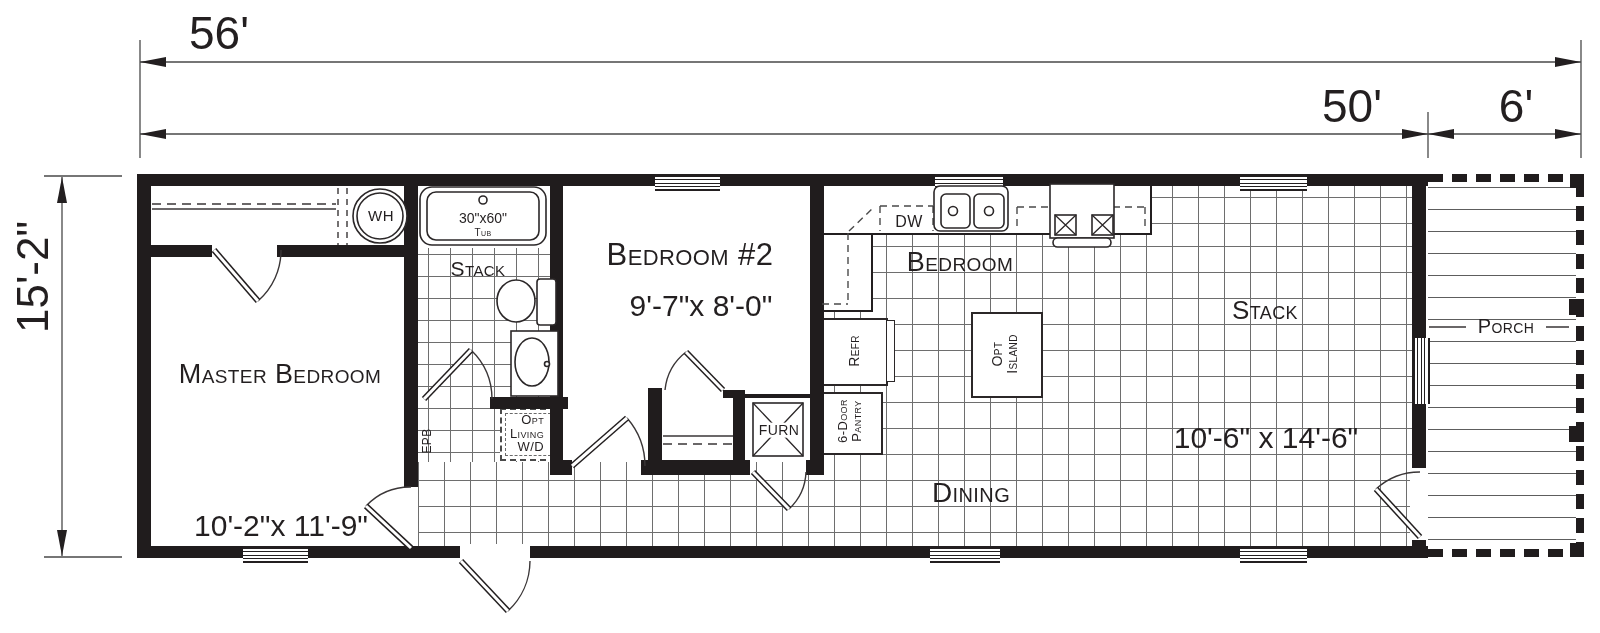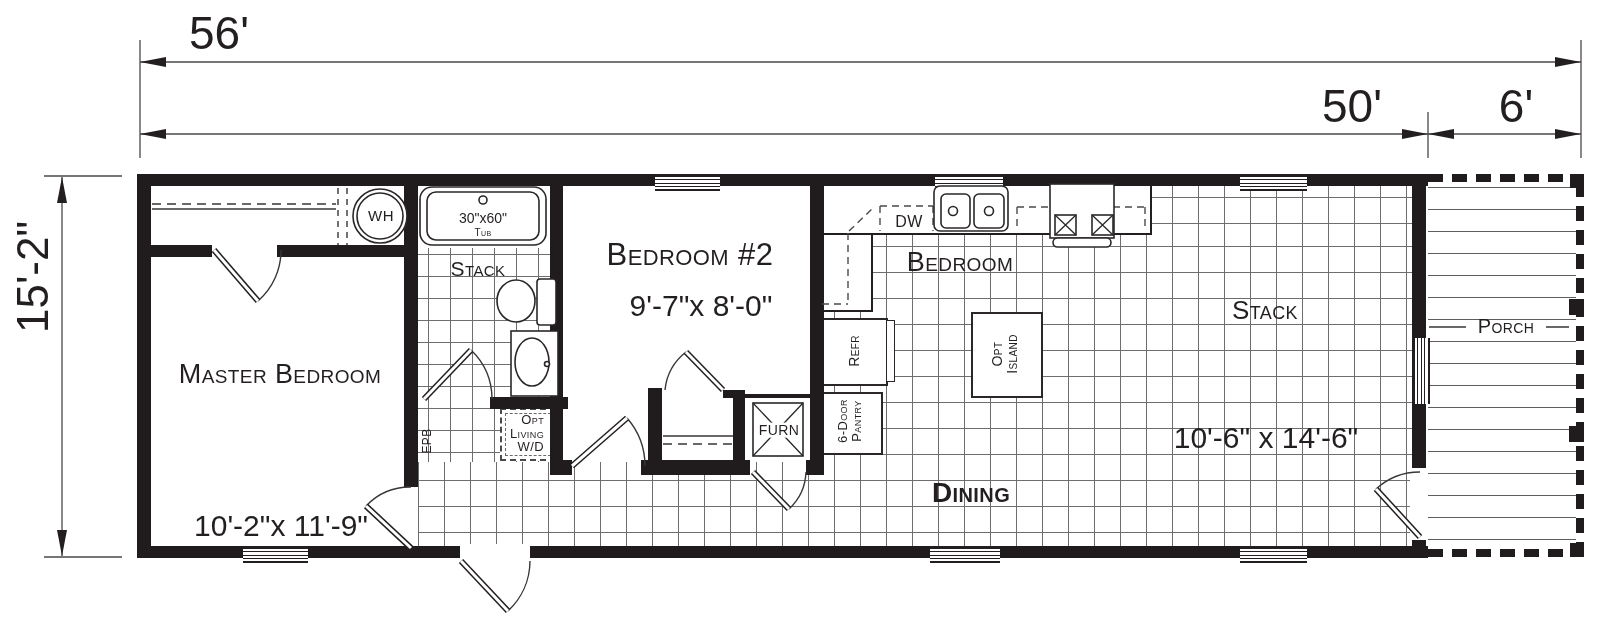--- a/index.html
+++ b/index.html
@@ -199,21 +199,21 @@
   <div class="rotnum" style="left:33px;top:277px;font-size:44px;">15'-2"</div>
 
   <div class="lbl" style="left:280px;top:374px;font-size:27px;">Master Bedroom</div>
   <div class="num" style="left:281px;top:526px;font-size:30px;">10'-2"x 11'-9"</div>
 
   <div class="lbl" style="left:690px;top:255px;font-size:31px;">Bedroom #2</div>
   <div class="num" style="left:701px;top:306px;font-size:30px;">9'-7"x 8'-0"</div>
 
   <div class="lbl" style="left:478px;top:269px;font-size:21px;">Stack</div>
   <div class="lbl" style="left:960px;top:262px;font-size:27px;">Bedroom</div>
-  <div class="lbl" style="left:971px;top:493px;font-size:28px;font-weight:bold;">Dining</div>
+  <div class="lbl" style="left:971px;top:493px;font-size:28px;">Dining</div>
   <div class="lbl" style="left:1265px;top:311px;font-size:26px;">Stack</div>
   <div class="num" style="left:1266px;top:438px;font-size:30px;">10'-6" x 14'-6"</div>
   <div class="lbl" style="left:1506px;top:326px;font-size:20px;">Porch</div>
 
   <div class="lbl" style="left:381px;top:216px;font-size:15px;">WH</div>
   <div class="num" style="left:483px;top:218px;font-size:14px;">30"x60"</div>
   <div class="lbl" style="left:483px;top:233px;font-size:10px;">Tub</div>
   <div class="lbl" style="left:909px;top:222px;font-size:16px;">DW</div>
   <div class="rot" style="left:855px;top:351px;font-size:14px;">Refr</div>
 

